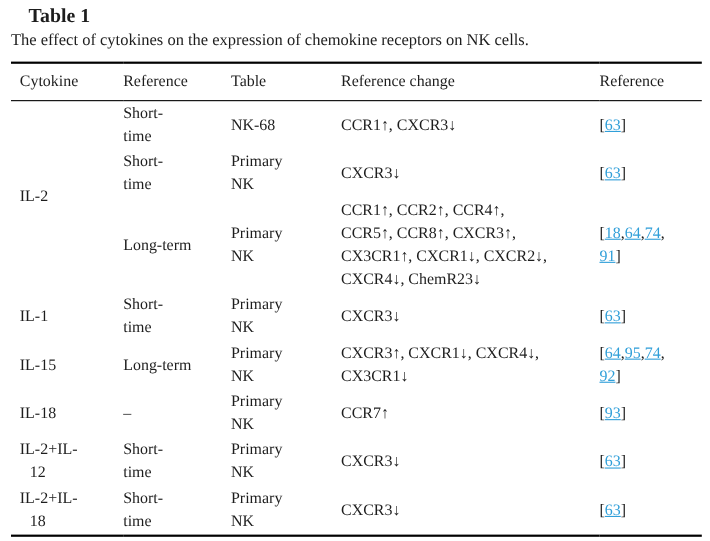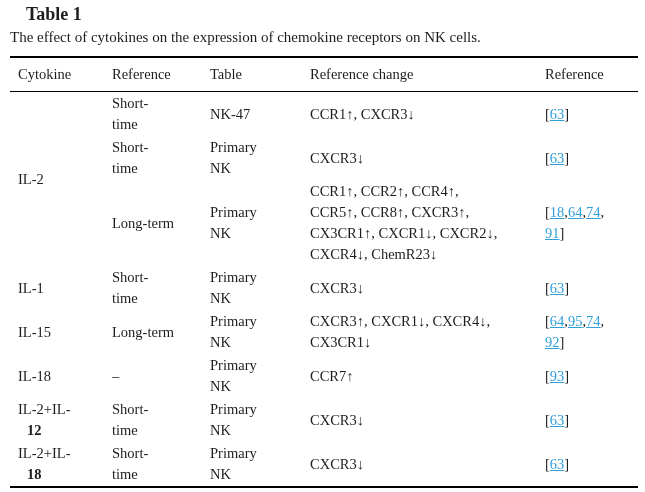--- a/index.html
+++ b/index.html
@@ -58,21 +58,21 @@
     font-family: Liberation Serif, serif;
   }
   thead th:first-child { padding-left: 8px; }
   tbody td {
     padding: 1px 0;
     vertical-align: middle;
     line-height: 21px;
     text-align: left;
   }
   td.col-cyto { padding-left: 8px; }
-  td.col-cyto .cont { padding-left: 9px; font-weight: bold; }
+  td.col-cyto .cont { padding-left: 9px; }
   td.pre { white-space: pre-line; }
   .ref-link { color: var(--link); text-decoration: underline; }
   .ref-punct { color: var(--text); }
 </style>
 </head>
 <body>
 
 <div class="figure">
   <div class="tbl-label">Table 1</div>
   <div class="tbl-caption">The effect of cytokines on the expression of chemokine receptors on NK cells.</div>
@@ -93,21 +93,21 @@
           <th>Reference</th>
         </tr>
     </thead>
     <tbody id="table-body">
         <tr>
           <td class="col-cyto" rowspan="3">
             <div>IL-2</div>
           </td>
           <td class="pre">Short-
 time</td>
-          <td class="pre">NK-47</td>
+          <td class="pre">NK-68</td>
           <td class="pre">CCR1↑, CXCR3↓</td>
           <td><span class="ref-punct">[</span><span class="ref-link">63</span><span class="ref-punct">]</span></td>
         </tr>
         <tr>
           <td class="pre">Short-
 time</td>
           <td class="pre">Primary
 NK</td>
           <td class="pre">CXCR3↓</td>
           <td><span class="ref-punct">[</span><span class="ref-link">63</span><span class="ref-punct">]</span></td>

